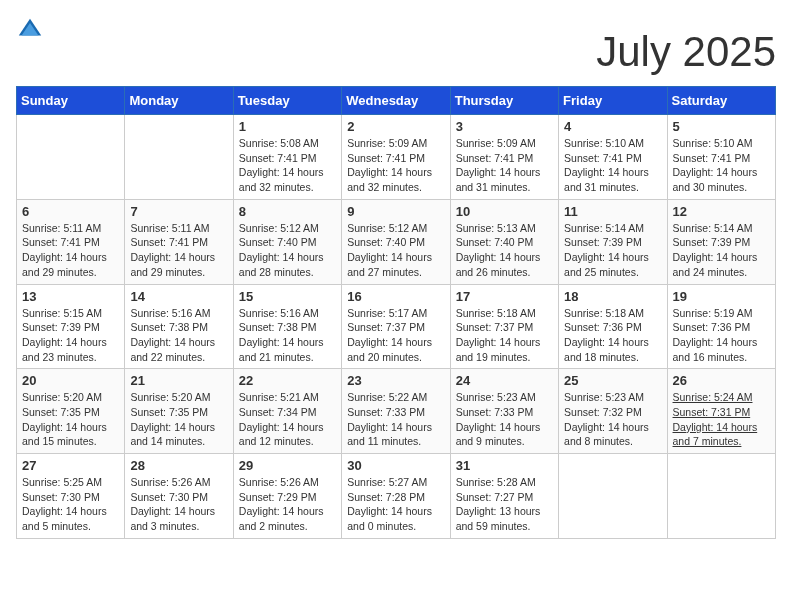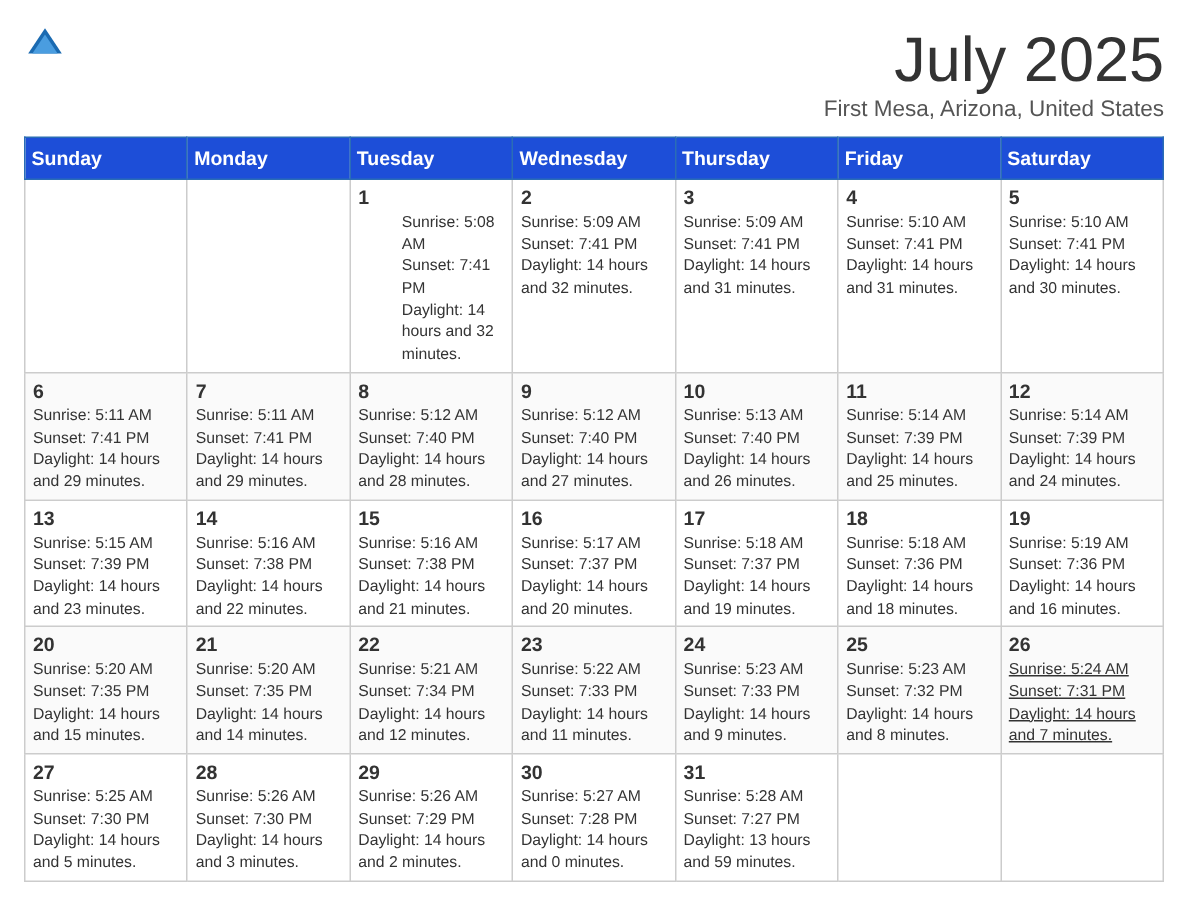--- a/index.html
+++ b/index.html
@@ -33,20 +33,21 @@
       height: 28px;
       margin-right: 4px;
     }
     .title-area {
       text-align: right;
     }
     .month-title {
       font-size: 42px;
       color: #333;
       font-weight: normal;
+      margin-top: 12px;
     }
     .location {
       font-size: 15px;
       color: #555;
     }
     .calendar {
       width: 100%;
       border-collapse: collapse;
       border: 1px solid #ccc;
     }
@@ -94,21 +95,20 @@
 
 <div class="header">
   <div class="logo">
     <svg class="logo-icon" viewBox="0 0 40 40">
       <polygon points="20,4 36,28 4,28" fill="#1a6ab1"></polygon>
       <polygon points="20,10 32,28 8,28" fill="#4a9de0"></polygon>
     </svg>
   </div>
   <div class="title-area">
     <div class="month-title">July 2025</div>
-    <div class="location">First Mesa, Arizona, United States</div>
   </div>
 </div>
 
 <table class="calendar">
   <thead>
     <tr>
     <th>Sunday</th>
         <th>Monday</th>
         <th>Tuesday</th>
         <th>Wednesday</th>
@@ -116,21 +116,21 @@
         <th>Friday</th>
         <th>Saturday</th>
       </tr>
   </thead>
   <tbody id="calendar-body">
   <tr>
         <td class="empty-cell"></td>
         <td class="empty-cell"></td>
         <td>
           <span class="day-number">1</span>
-          <div class="day-info" style="white-space: pre-line; margin-left: 29px;">Sunrise: 5:08 AM
+          <div class="day-info" style="white-space: pre-line;">Sunrise: 5:08 AM
 Sunset: 7:41 PM
 Daylight: 14 hours and 32 minutes.</div>
         </td>
         <td>
           <span class="day-number">2</span>
           <div class="day-info" style="white-space: pre-line;">Sunrise: 5:09 AM
 Sunset: 7:41 PM
 Daylight: 14 hours and 32 minutes.</div>
         </td>
         <td>

